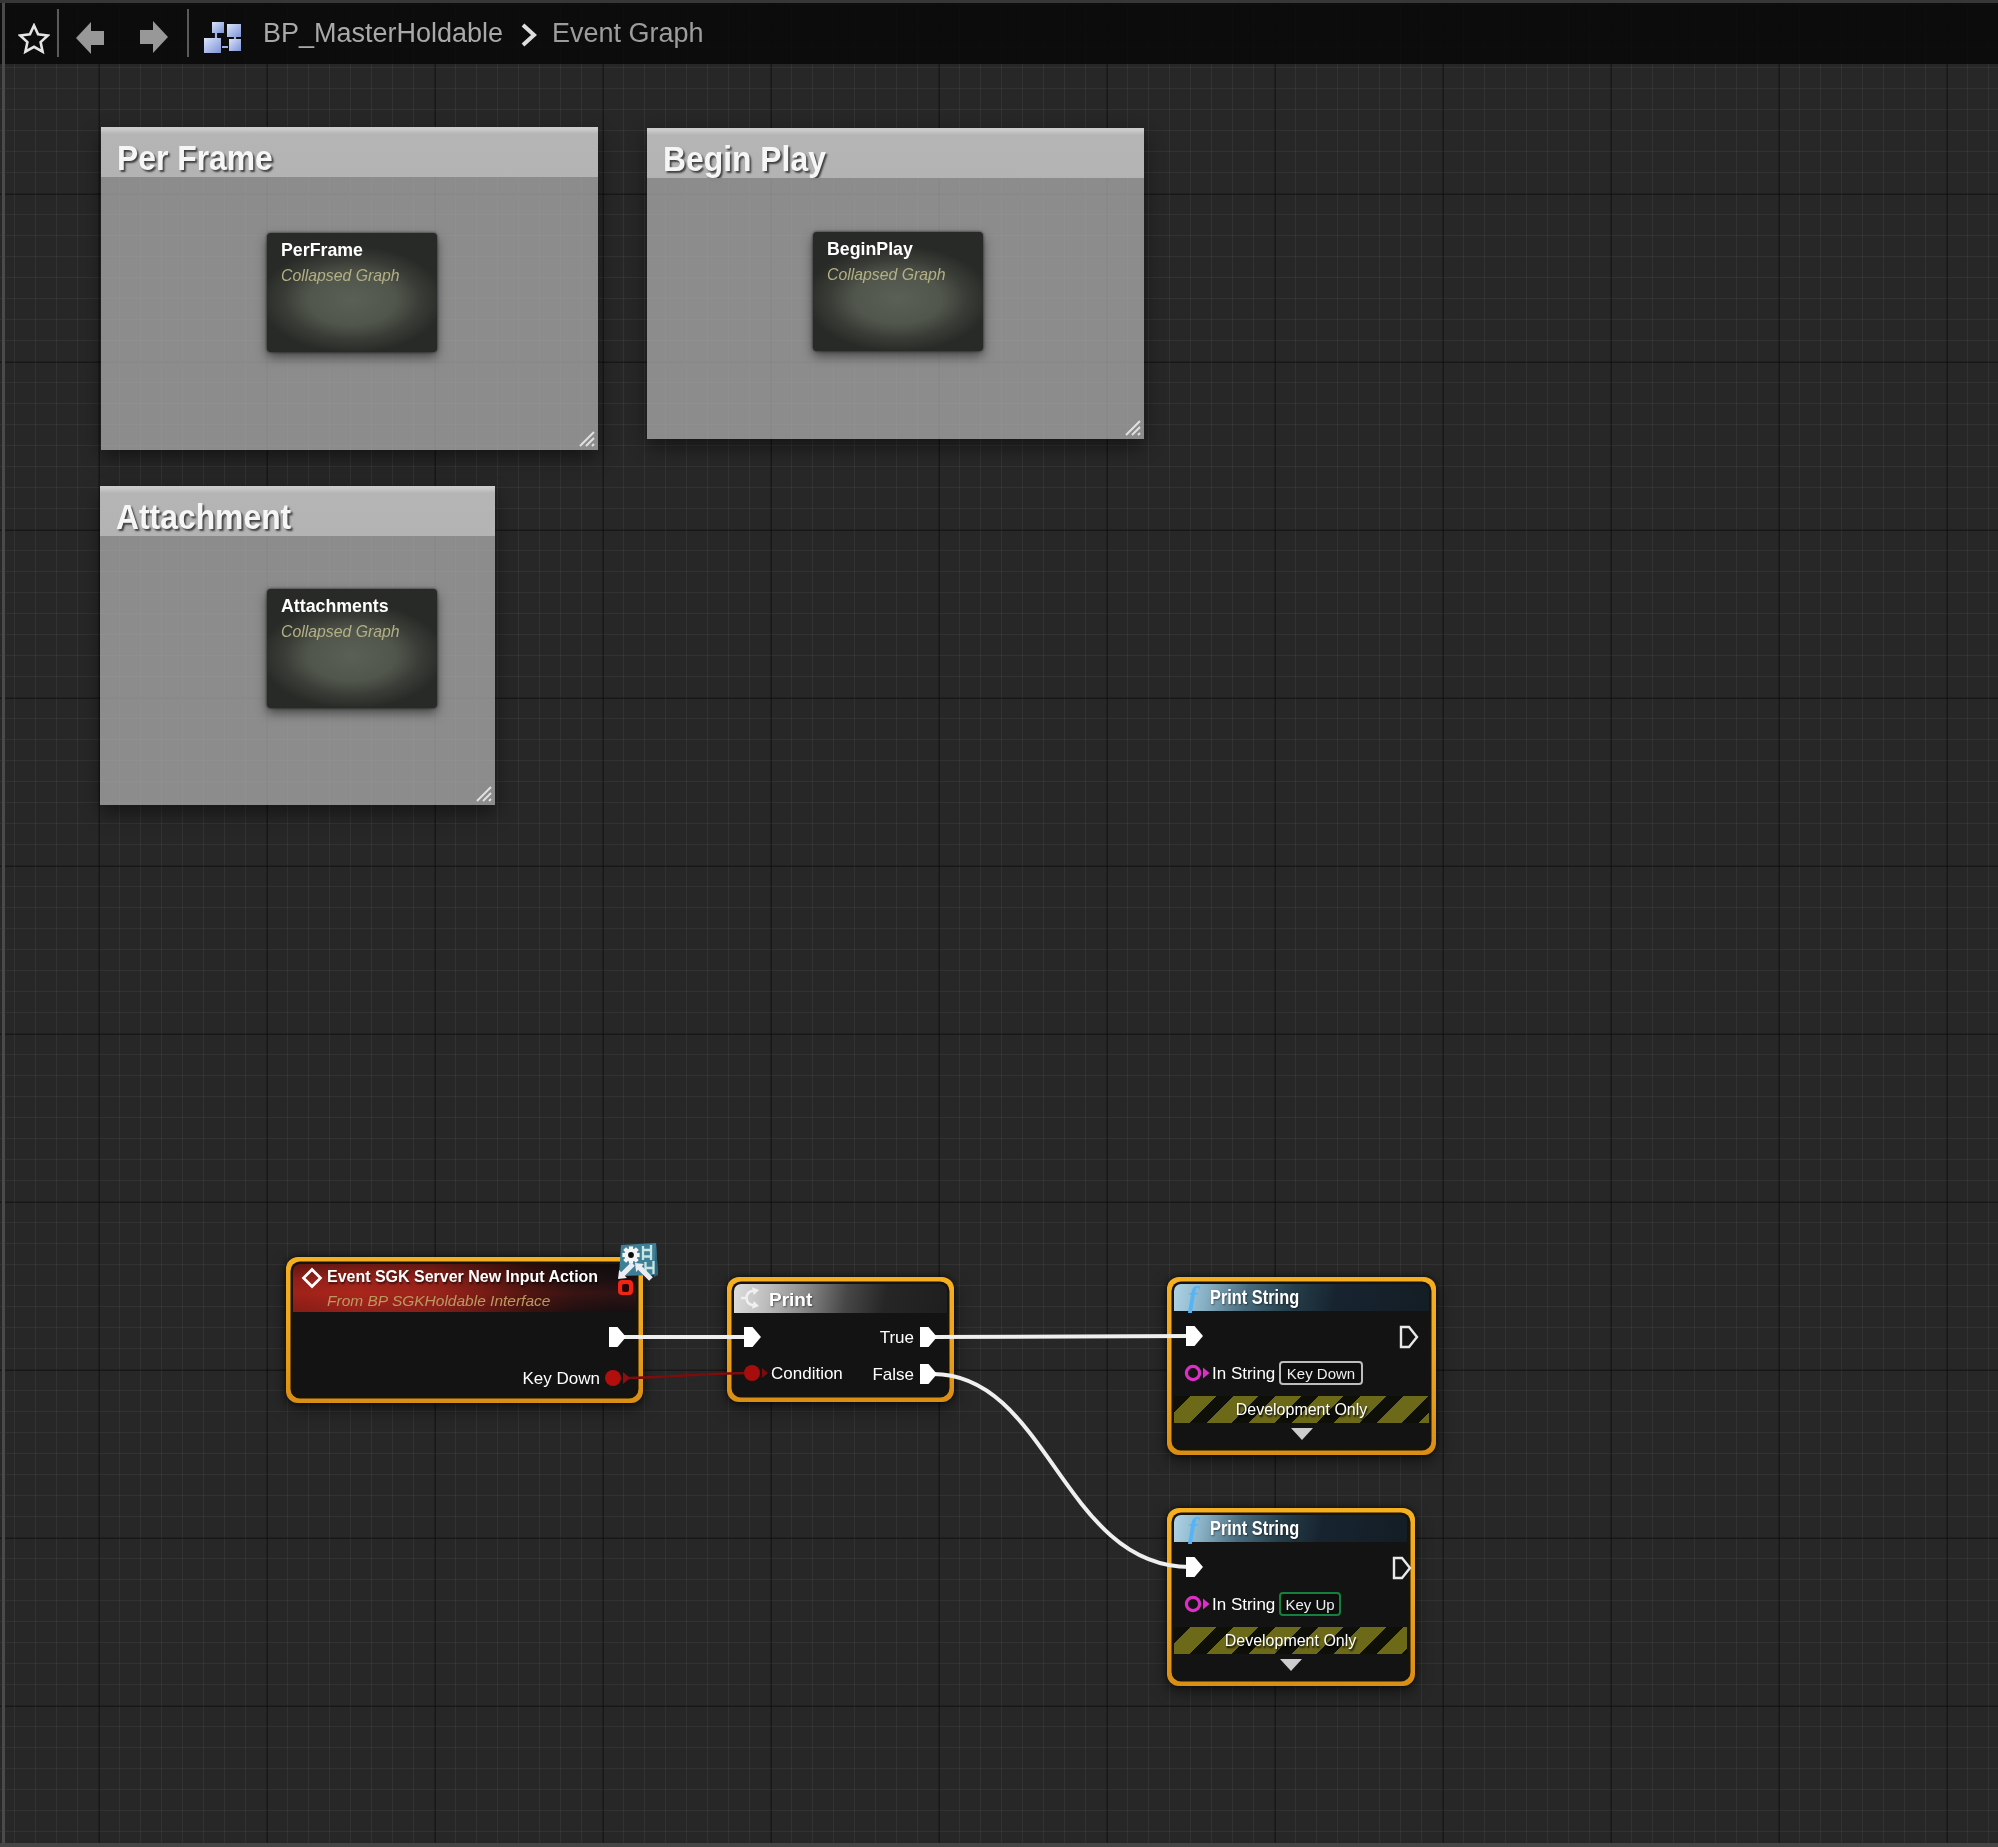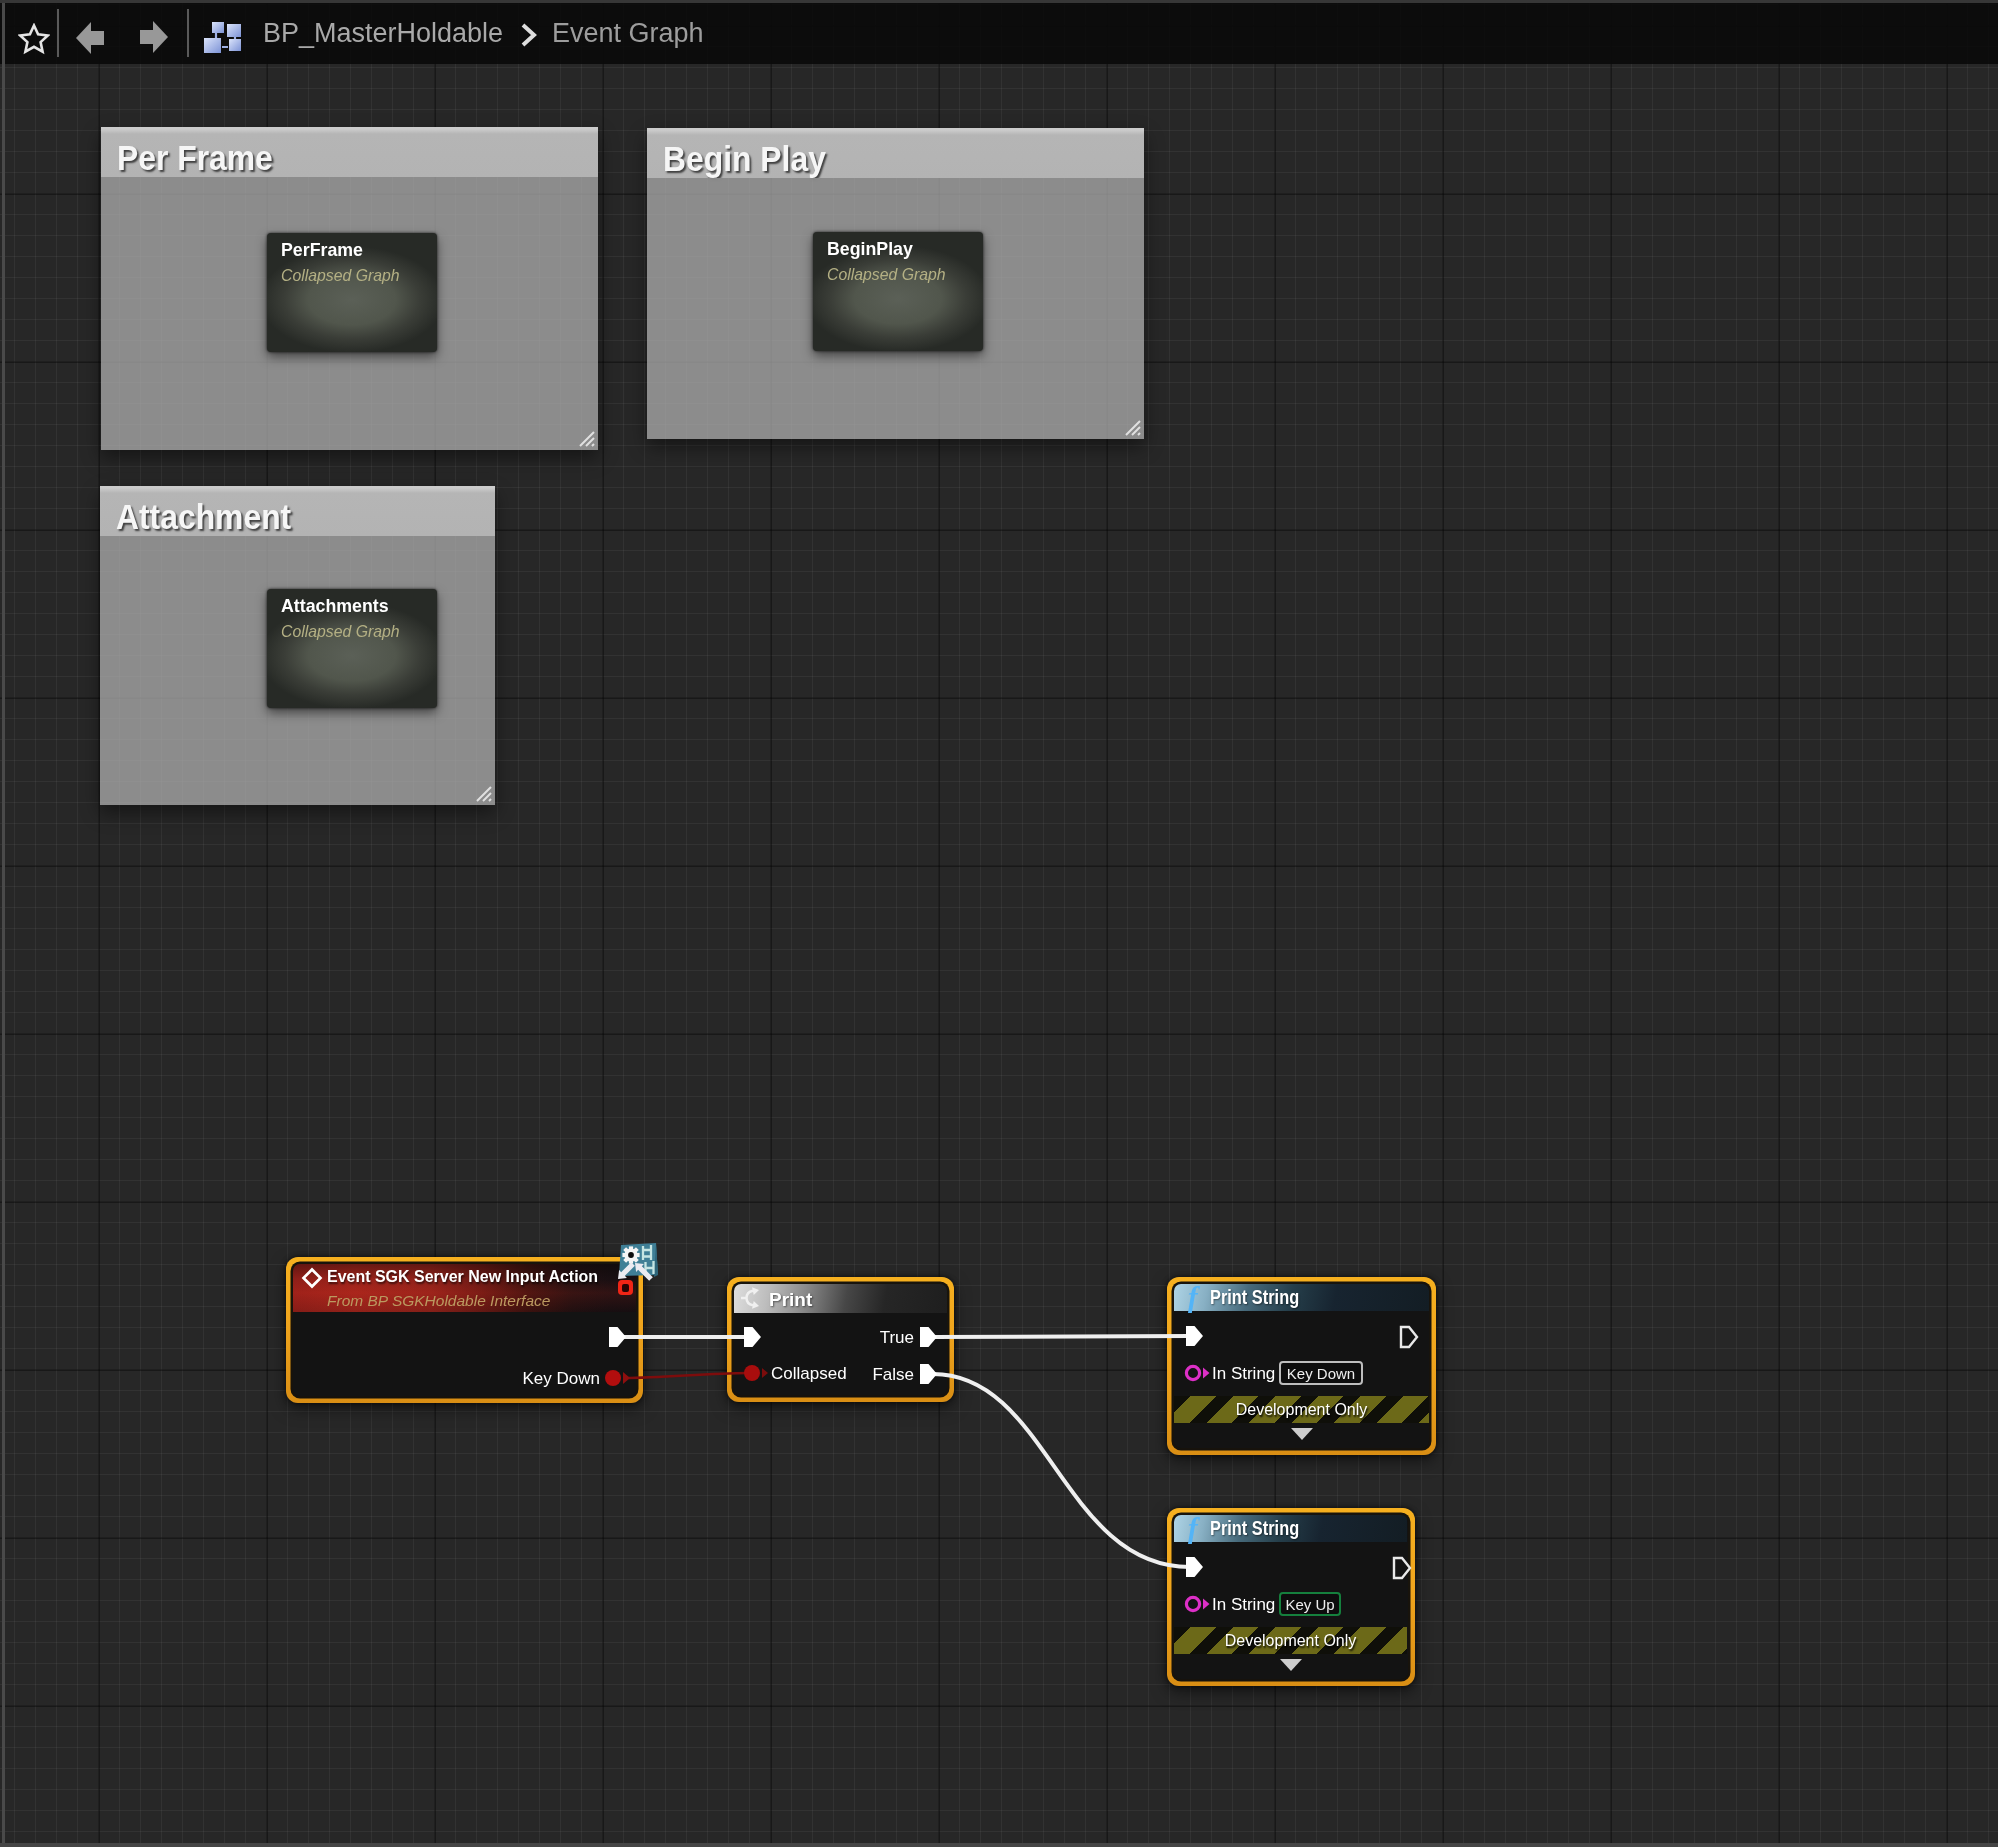--- a/index.html
+++ b/index.html
@@ -140,21 +140,21 @@
     <div class="abs" style="left:329px;top:20px;width:7px;height:8px;border-radius:2px;background:#2a0505;"></div>
   </div>
 </div>
 
 <div class="selnode" id="brnode" style="left:727px;top:1277px;width:227px;height:125px">
   <div class="ninner">
     <div class="abs" style="left:0;top:0;width:215px;height:29px;
       background:linear-gradient(100deg,#dedede 0%,#bdbdbd 16%,#8a8a8a 33%,#474747 52%,#262626 70%,#1e1e1e 100%);"></div>
     <div class="abs nw" style="left:35px;top:6px;line-height:1;font-size:19px;font-weight:700;color:#fff;text-shadow:1px 1px 2px rgba(0,0,0,0.5)">Print</div>
     <div class="abs ntext nw" style="right:33px;top:45px;line-height:1;font-size:17px;">True</div>
-    <div class="abs ntext nw" style="left:37px;top:81px;line-height:1;font-size:17px;">Collapsed</div>
+    <div class="abs ntext nw" style="left:37px;top:81px;line-height:1;font-size:17px;">Condition</div>
     <div class="abs ntext nw" style="right:33px;top:82px;line-height:1;font-size:17px;">False</div>
   </div>
 </div>
 
 <div class="selnode" id="ps1" style="left:1167px;top:1277px;width:269px;height:178px">
   <div class="ninner">
     <div class="abs" style="left:0;top:0;width:255px;height:27px;
       background:linear-gradient(101deg,#aed4e6 0%,#88b0c4 13%,#476a7b 29%,#253e4a 46%,#172430 63%,#131d24 100%);"></div>
     <div class="abs" style="left:14px;top:-3px;font-family:'Liberation Serif',serif;font-style:italic;font-weight:700;font-size:29px;color:#53b4f7;">f</div>
     <div class="abs nw" style="left:36px;top:4px;line-height:1;font-size:19.5px;font-weight:700;color:#fff;transform:scaleX(0.84);transform-origin:0 0;text-shadow:1px 1px 2px rgba(0,0,0,0.5)">Print String</div>

